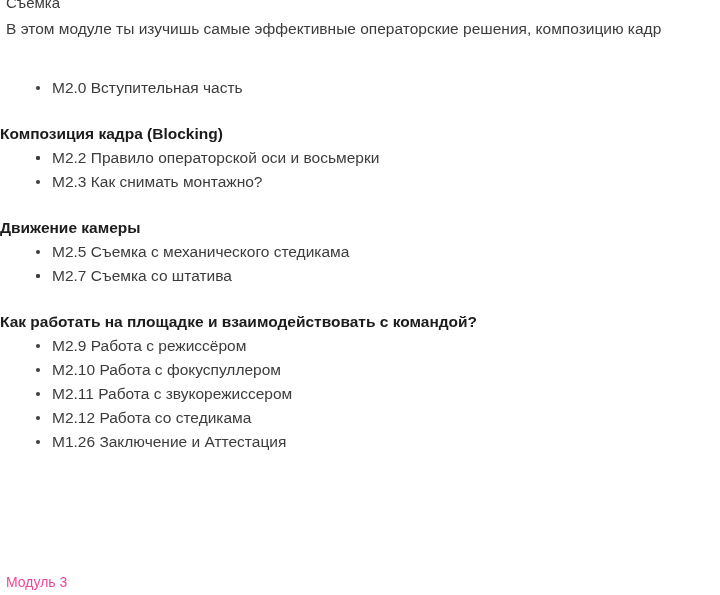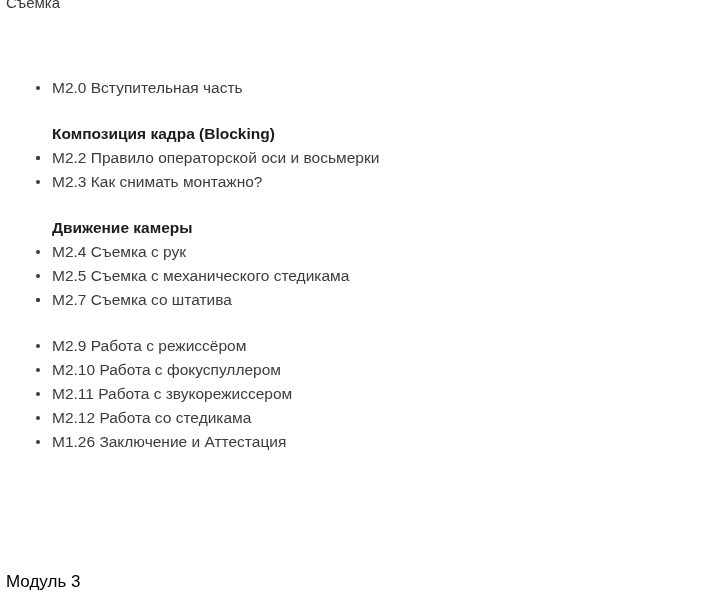--- a/index.html
+++ b/index.html
@@ -68,47 +68,47 @@
     position: absolute;
     left: 36px;
     top: 10px;
     width: 4px;
     height: 4px;
     border-radius: 50%;
     background: #3c3c3c;
   }
 
   .ol-heading {
-    padding-left: 52px;
     font-size: 15.5px;
     line-height: 24px;
     font-weight: bold;
     color: #1c1c1c;
     white-space: nowrap;
   }
 
   .gap-before-heading { height: 22px; }
 
   .footer-label {
     position: absolute;
     left: 6px;
     top: 572px;
-    font-size: 17px;
+    font-size: 14px;
     line-height: 20px;
-    color: #000000;
+    color: #ec4899;
     white-space: nowrap;
   }
 </style>
 </head>
 <body>
 
 <div class="page">
 
   <div class="module-title">Съемка</div>
 
+  <div class="module-intro">В этом модуле ты изучишь самые эффективные операторские решения, композицию кадр</div>
 
   <div class="outline">
 
     <div class="ol-block">
       <div class="ol-item">
         <span class="bullet"></span>
         <span>M2.0 Вступительная часть</span>
       </div>
     </div>
 
@@ -126,37 +126,34 @@
         <span class="bullet"></span>
         <span>M2.3 Как снимать монтажно?</span>
       </div>
     </div>
 
     <div class="ol-block">
       <div class="gap-before-heading"></div>
       <div class="ol-heading">Движение камеры</div>
       <div class="ol-item">
         <span class="bullet"></span>
-        <span>M2.4 Съемка с рук</span>
-      </div>
-      <div class="ol-item">
-        <span class="bullet"></span>
         <span>M2.5 Съемка с механического стедикама</span>
       </div>
       <div class="ol-item">
         <span class="bullet"></span>
       </div>
       <div class="ol-item">
         <span class="bullet"></span>
         <span>M2.7 Съемка со штатива</span>
       </div>
     </div>
 
     <div class="ol-block">
       <div class="gap-before-heading"></div>
+      <div class="ol-heading">Как работать на площадке и взаимодействовать с командой?</div>
       <div class="ol-item">
         <span class="bullet"></span>
         <span>M2.9 Работа с режиссёром</span>
       </div>
       <div class="ol-item">
         <span class="bullet"></span>
         <span>M2.10 Работа с фокуспуллером</span>
       </div>
       <div class="ol-item">
         <span class="bullet"></span>

